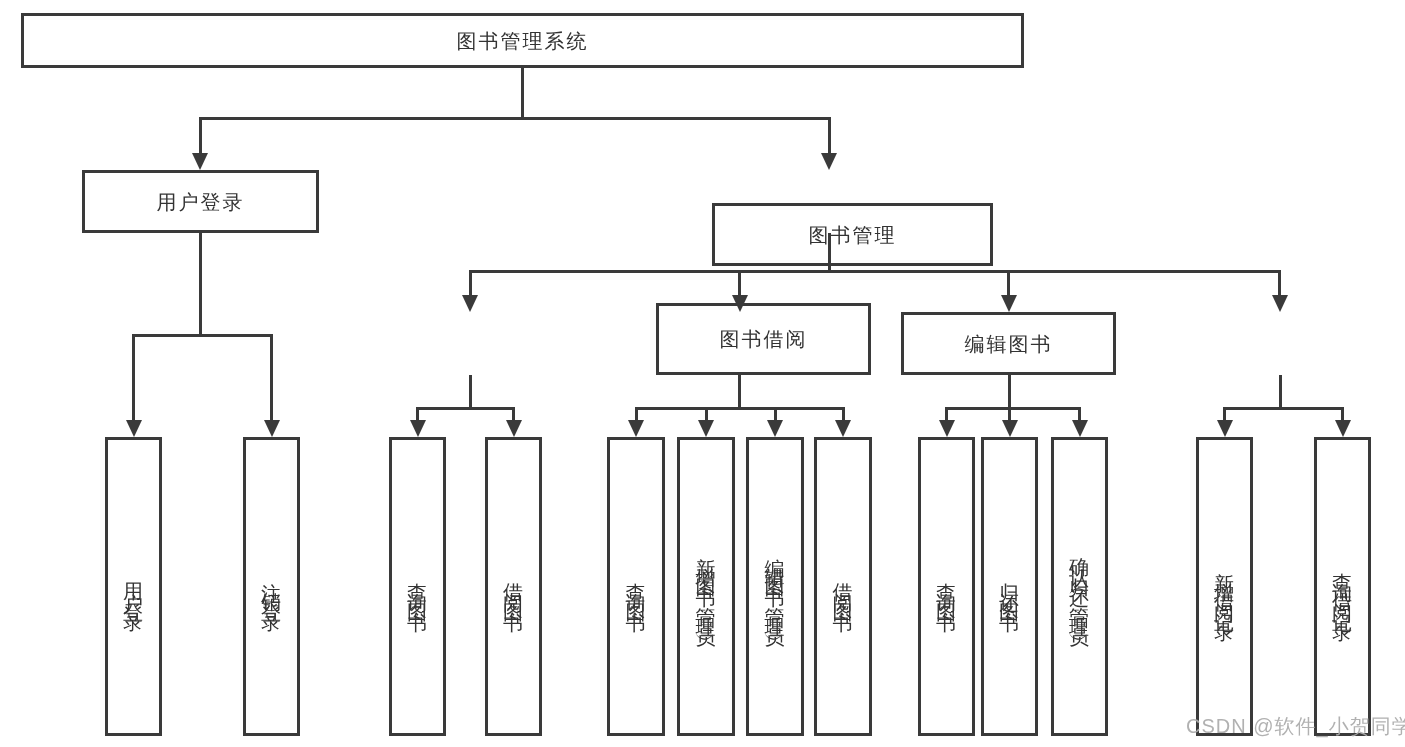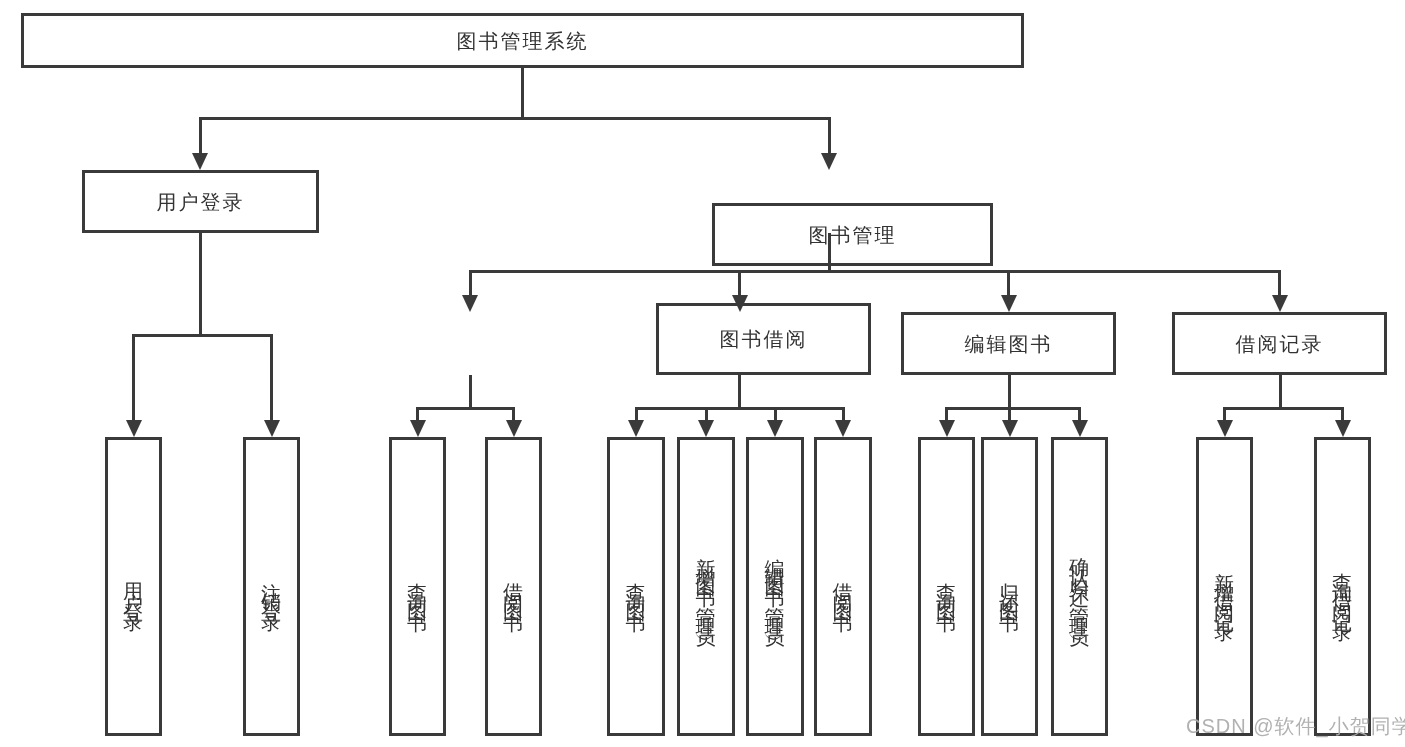--- a/index.html
+++ b/index.html
@@ -54,21 +54,20 @@
 </head>
 <body>
 
 <div id="diagram" style="--line: #3a3a3a; --text: #333333; --bg: #ffffff; --wm: #ababab;">
   <div class="watermark">CSDN @软件_小贺同学</div>
 <div class="node" style="left: 21px; top: 13px; width: 1003px; height: 55px;">图书管理系统</div>
     <div class="node" style="left: 82px; top: 170px; width: 237px; height: 63px;">用户登录</div>
     <div class="node" style="left: 712px; top: 170px; width: 281px; height: 63px; margin-top: 33px;">图书管理</div>
     <div class="node" style="left: 632px; top: 303px; width: 215px; height: 72px; margin-left: 24px;">图书借阅</div>
     <div class="node" style="left: 901px; top: 312px; width: 215px; height: 63px;">编辑图书</div>
-    <div class="node" style="left: 1172px; top: 312px; width: 215px; height: 63px;">借阅记录</div>
     <div class="node vertical" style="left: 105px; top: 437px; width: 57px; height: 299px;">用户登录</div>
     <div class="node vertical" style="left: 243px; top: 437px; width: 57px; height: 299px;">注销登录</div>
     <div class="node vertical" style="left: 389px; top: 437px; width: 57px; height: 299px;">查询图书</div>
     <div class="node vertical" style="left: 485px; top: 437px; width: 57px; height: 299px;">借阅图书</div>
     <div class="node vertical" style="left: 607px; top: 437px; width: 58px; height: 299px;">查询图书</div>
     <div class="node vertical" style="left: 677px; top: 437px; width: 58px; height: 299px;">新增图书（管理员）</div>
     <div class="node vertical" style="left: 746px; top: 437px; width: 58px; height: 299px;">编辑图书（管理员）</div>
     <div class="node vertical" style="left: 814px; top: 437px; width: 58px; height: 299px;">借阅图书</div>
     <div class="node vertical" style="left: 918px; top: 437px; width: 57px; height: 299px;">查询图书</div>
     <div class="node vertical" style="left: 981px; top: 437px; width: 57px; height: 299px;">归还图书</div>

